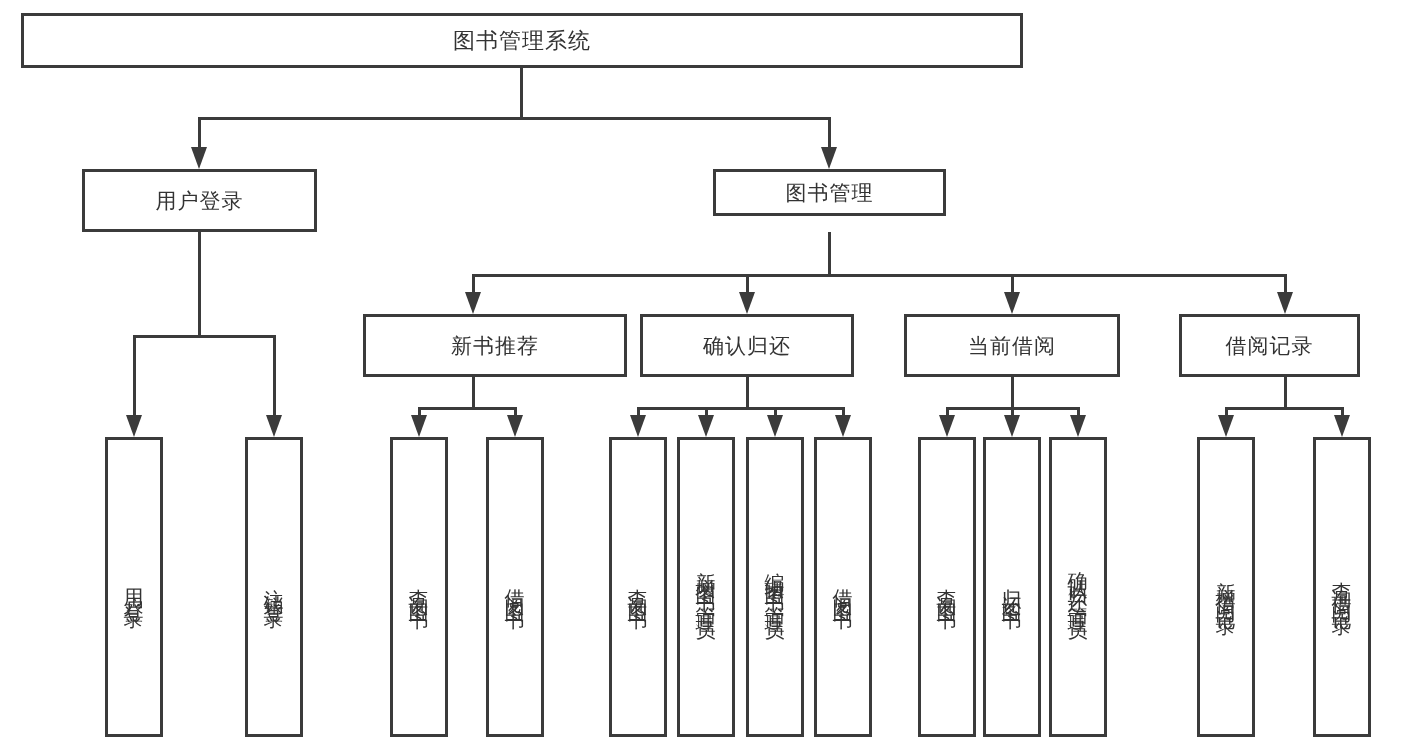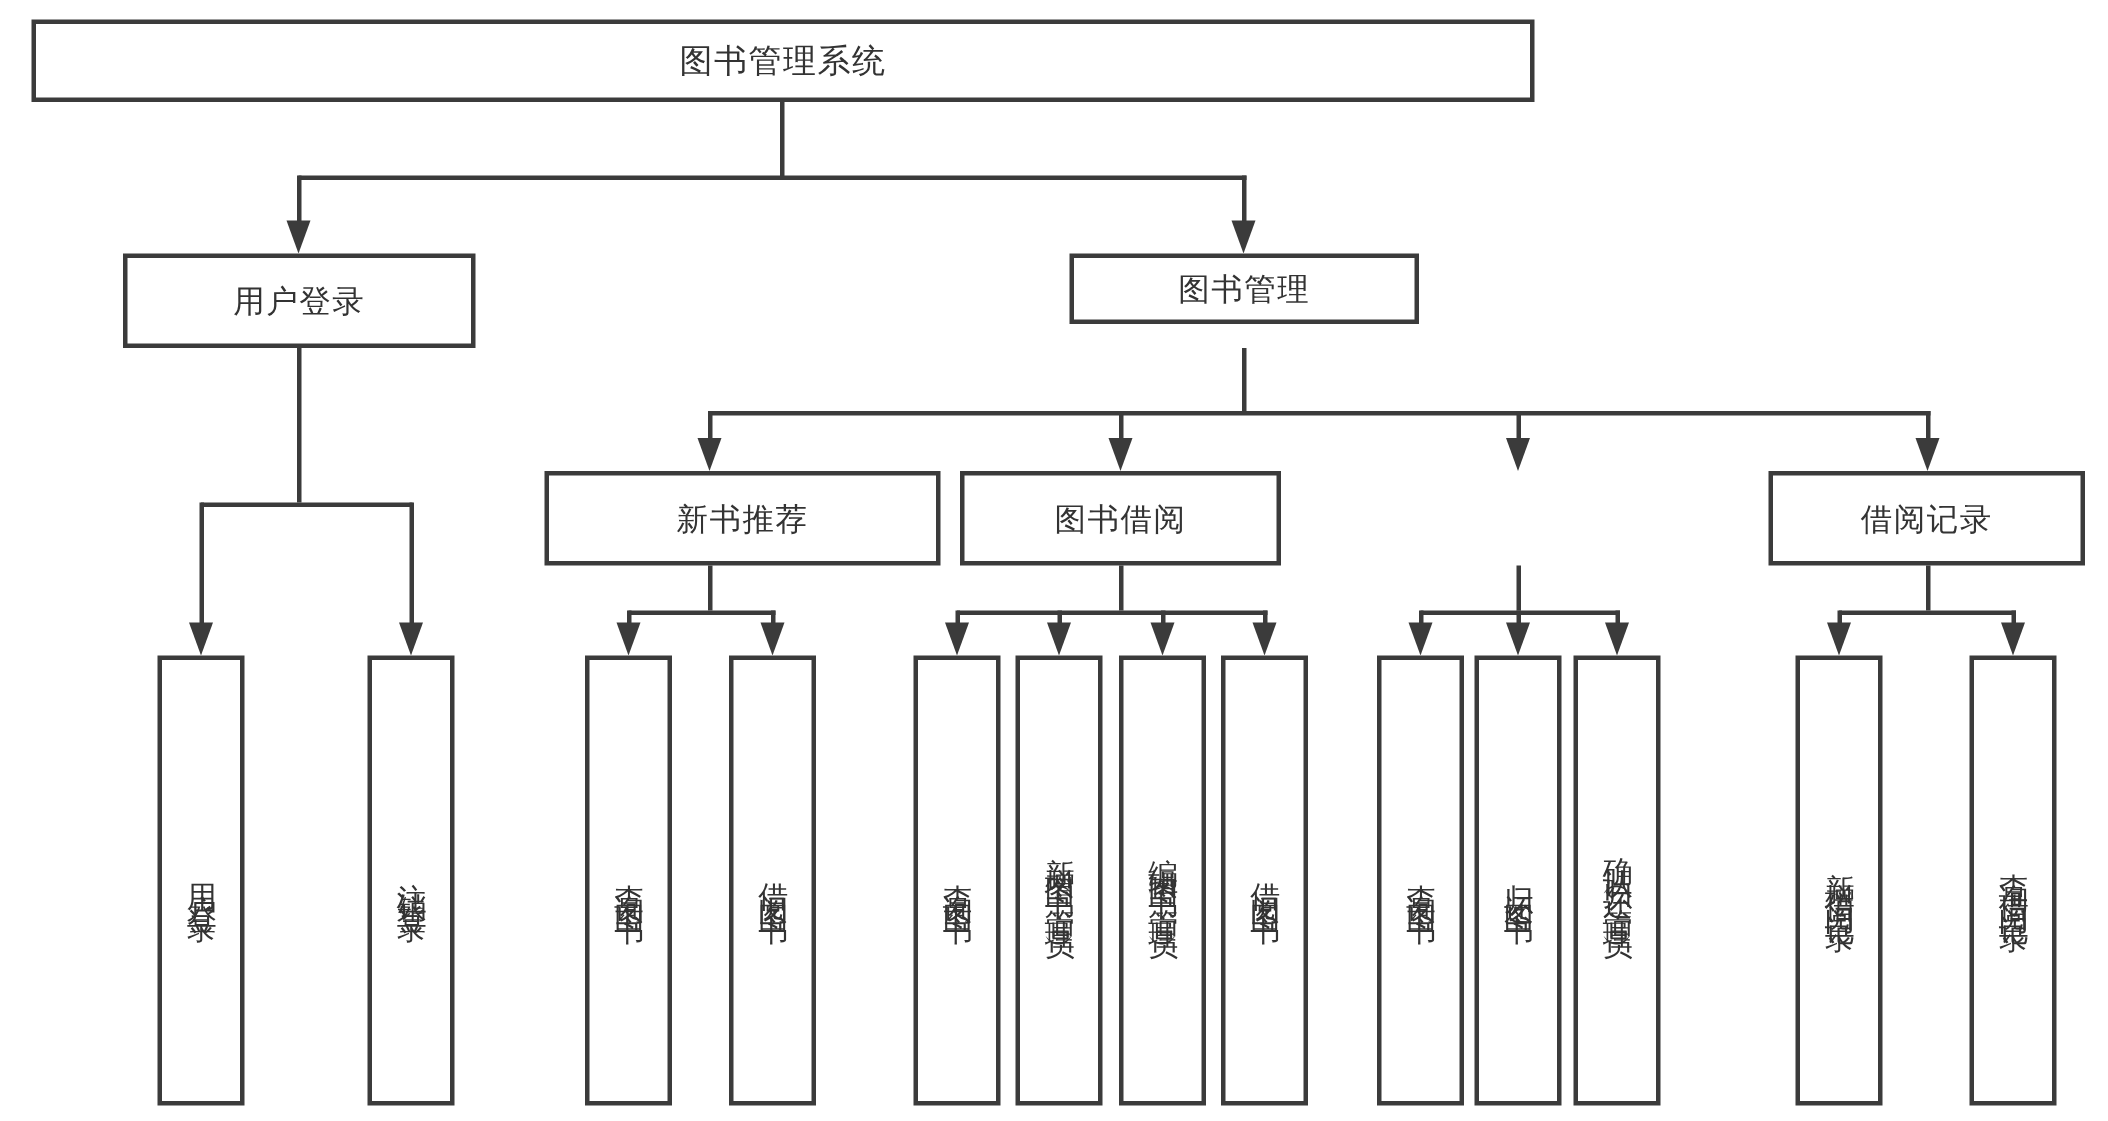--- a/index.html
+++ b/index.html
@@ -85,23 +85,26 @@
   <div class="hline" style="left:473px;top:274px;width:814px;"></div>
   <div class="arrow" style="left:465px;top:274px;height:40px;"></div>
   <div class="arrow" style="left:739px;top:274px;height:40px;"></div>
   <div class="arrow" style="left:1004px;top:274px;height:40px;"></div>
   <div class="arrow" style="left:1277px;top:274px;height:40px;"></div>
 
   <div class="box h" style="left:363px;top:314px;width:264px;height:63px;">
     <span>新书推荐</span>
   </div>
   <div class="box h" style="left:640px;top:314px;width:214px;height:63px;">
-    <span>图书借阅</span>
+    <span>确认归还</span>
   </div>
-  <div class="box h" style="left:1179px;top:314px;width:211px;height:63px;font-family:Liberation Mono, monospace;">
+  <div class="box h" style="left:904px;top:314px;width:216px;height:63px;">
+    <span>当前借阅</span>
+  </div>
+  <div class="box h" style="left:1179px;top:314px;width:181px;height:63px;font-family:Liberation Mono, monospace;">
     <span>借阅记录</span>
   </div>
 
   <div class="vline" style="left:472px;top:377px;height:30px;"></div>
   <div class="hline" style="left:419px;top:407px;width:98px;"></div>
   <div class="arrow" style="left:411px;top:407px;height:30px;"></div>
   <div class="arrow" style="left:507px;top:407px;height:30px;"></div>
 
   <div class="vline" style="left:746px;top:377px;height:30px;"></div>
   <div class="hline" style="left:638px;top:407px;width:207px;"></div>

